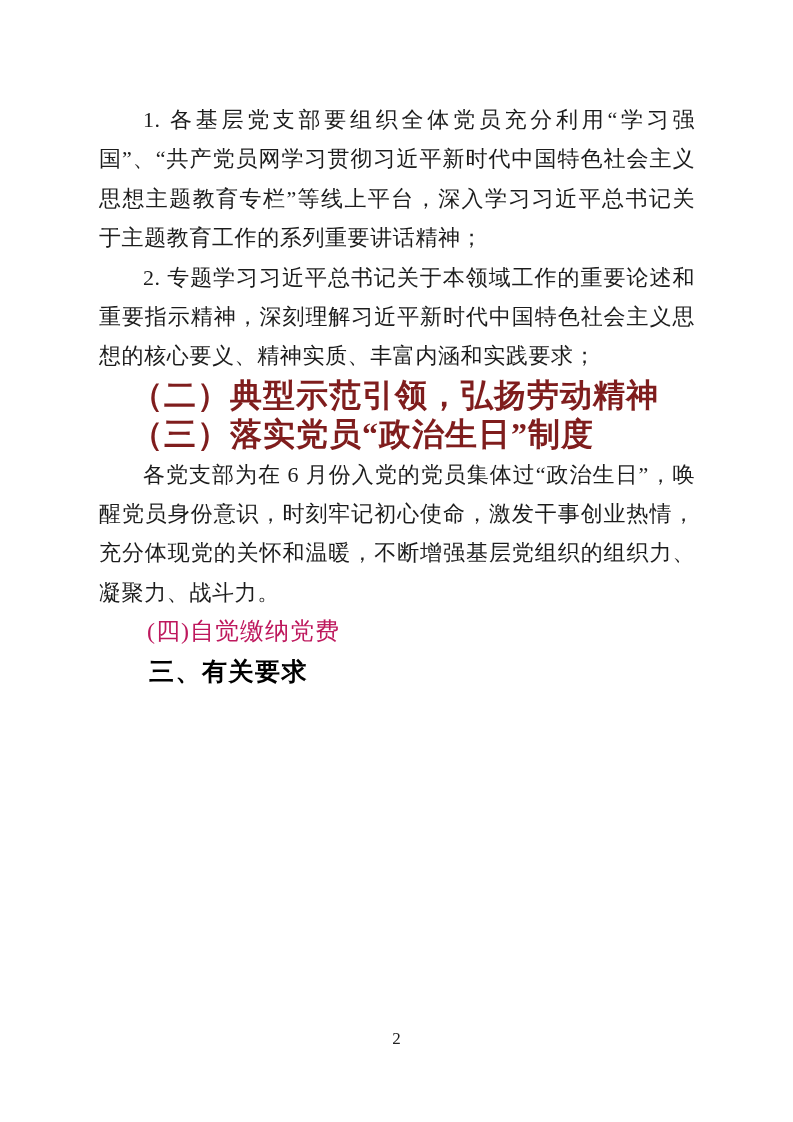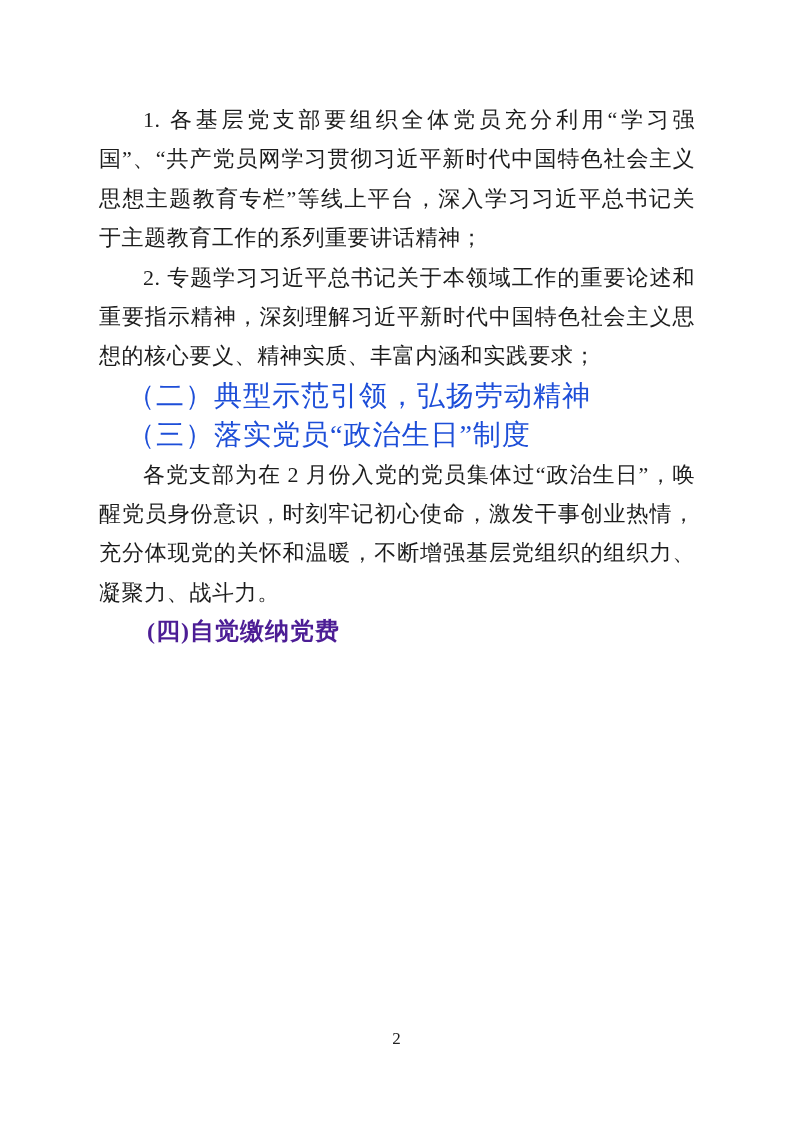--- a/index.html
+++ b/index.html
@@ -26,32 +26,32 @@
     padding: 0;
     color: #1c1c1c;
     font-size: 22px;
     line-height: 39.4px;
     letter-spacing: 0.6px;
     text-align: justify;
     text-indent: 2em;
     font-family: "Liberation Serif", "DejaVu Serif", serif;
   }
   p.para.kai {
-    font-weight: normal;
-    font-size: 28px;
+    font-weight: bold;
+    font-size: 32px;
     text-indent: 1em;
     letter-spacing: 1px;
-    color: #1d4ed8;
+    color: #7f1d1d;
   }
   p.para.kai-half {
-    font-weight: bold;
+    font-weight: normal;
     font-size: 24px;
     text-indent: 2em;
     letter-spacing: 1px;
-    color: #4c1d95;
+    color: #be185d;
   }
   p.para.hei {
     font-weight: bold;
     font-size: 25px;
     text-indent: 2em;
     letter-spacing: 1.5px;
     color: #000000;
     font-family: "Liberation Sans", "DejaVu Sans", sans-serif;
   }
   .page-number {
@@ -68,17 +68,18 @@
 </style>
 </head>
 <body>
 
 <div class="page">
   <div class="doc-body" id="doc-body">
       <p class="para body">1. 各基层党支部要组织全体党员充分利用“学习强国”、“共产党员网学习贯彻习近平新时代中国特色社会主义思想主题教育专栏”等线上平台，深入学习习近平总书记关于主题教育工作的系列重要讲话精神；</p>
       <p class="para body">2. 专题学习习近平总书记关于本领域工作的重要论述和重要指示精神，深刻理解习近平新时代中国特色社会主义思想的核心要义、精神实质、丰富内涵和实践要求；</p>
       <p class="para kai">（二）典型示范引领，弘扬劳动精神</p>
       <p class="para kai">（三）落实党员“政治生日”制度</p>
-      <p class="para body">各党支部为在 2 月份入党的党员集体过“政治生日”，唤醒党员身份意识，时刻牢记初心使命，激发干事创业热情，充分体现党的关怀和温暖，不断增强基层党组织的组织力、凝聚力、战斗力。</p>
+      <p class="para body">各党支部为在 6 月份入党的党员集体过“政治生日”，唤醒党员身份意识，时刻牢记初心使命，激发干事创业热情，充分体现党的关怀和温暖，不断增强基层党组织的组织力、凝聚力、战斗力。</p>
       <p class="para kai-half">(四)自觉缴纳党费</p>
+      <p class="para hei">三、有关要求</p>
     </div>
   <div class="page-number">2</div>
 </div>
 
 </body></html>

